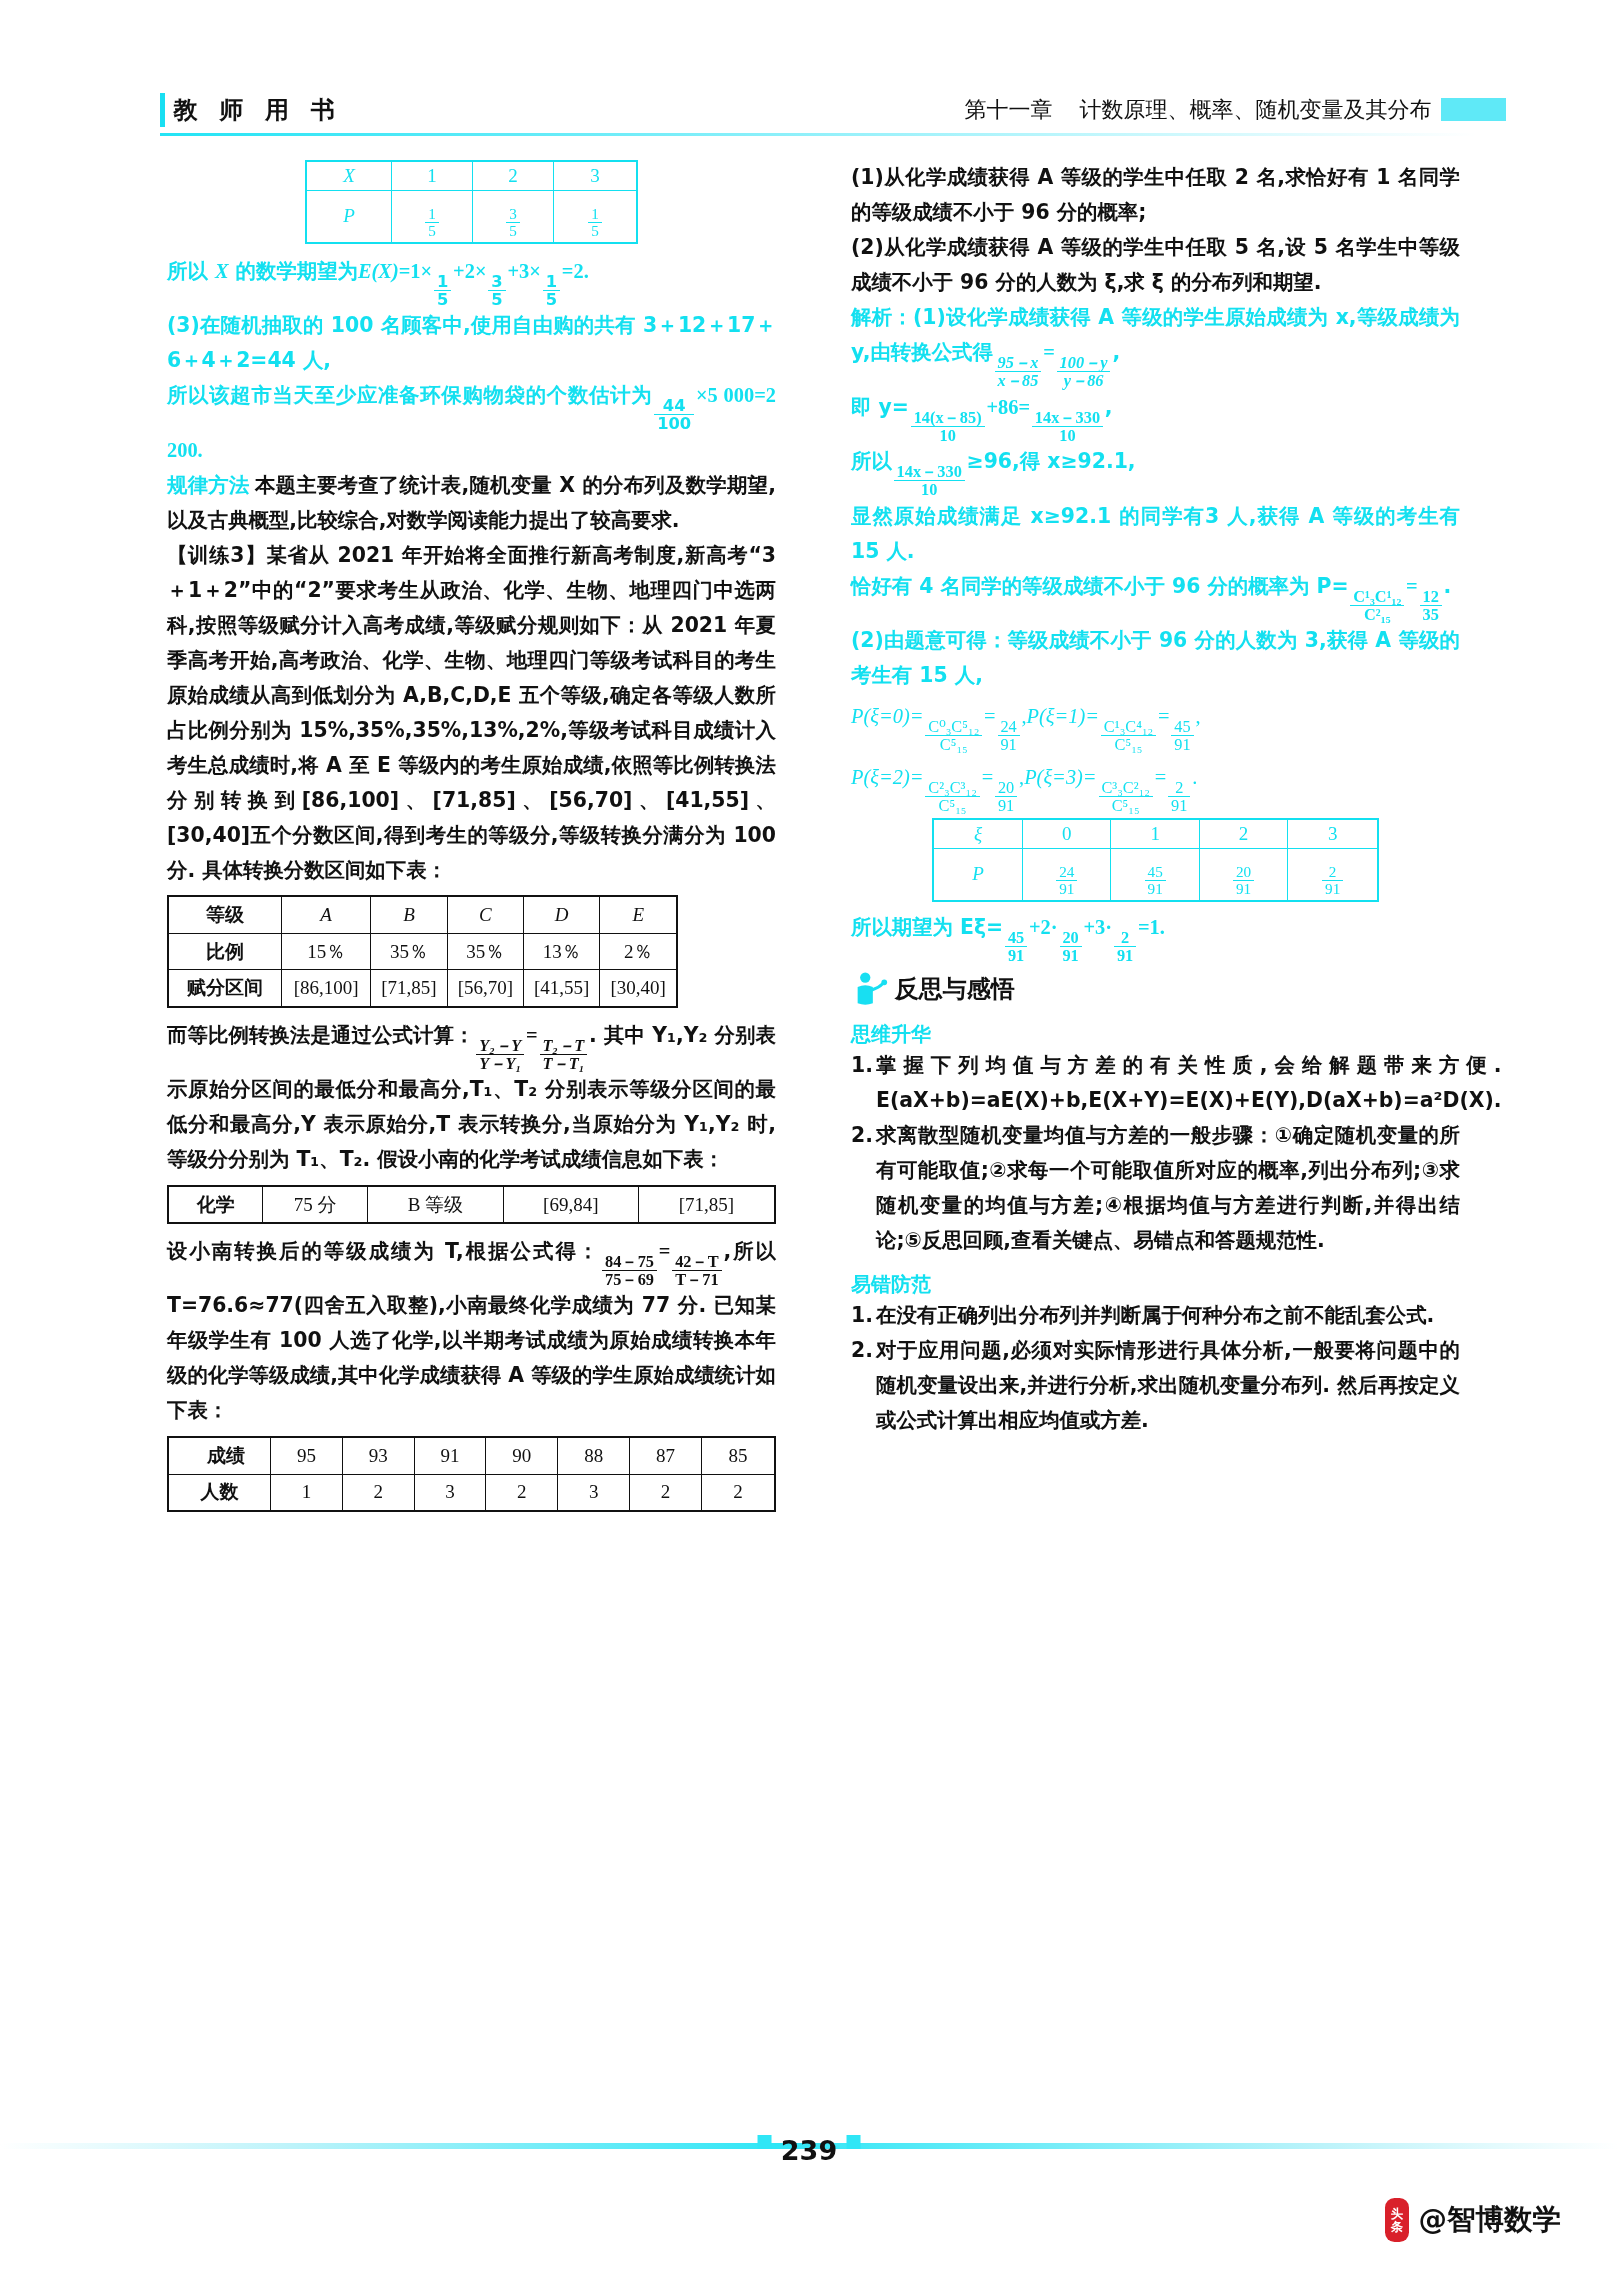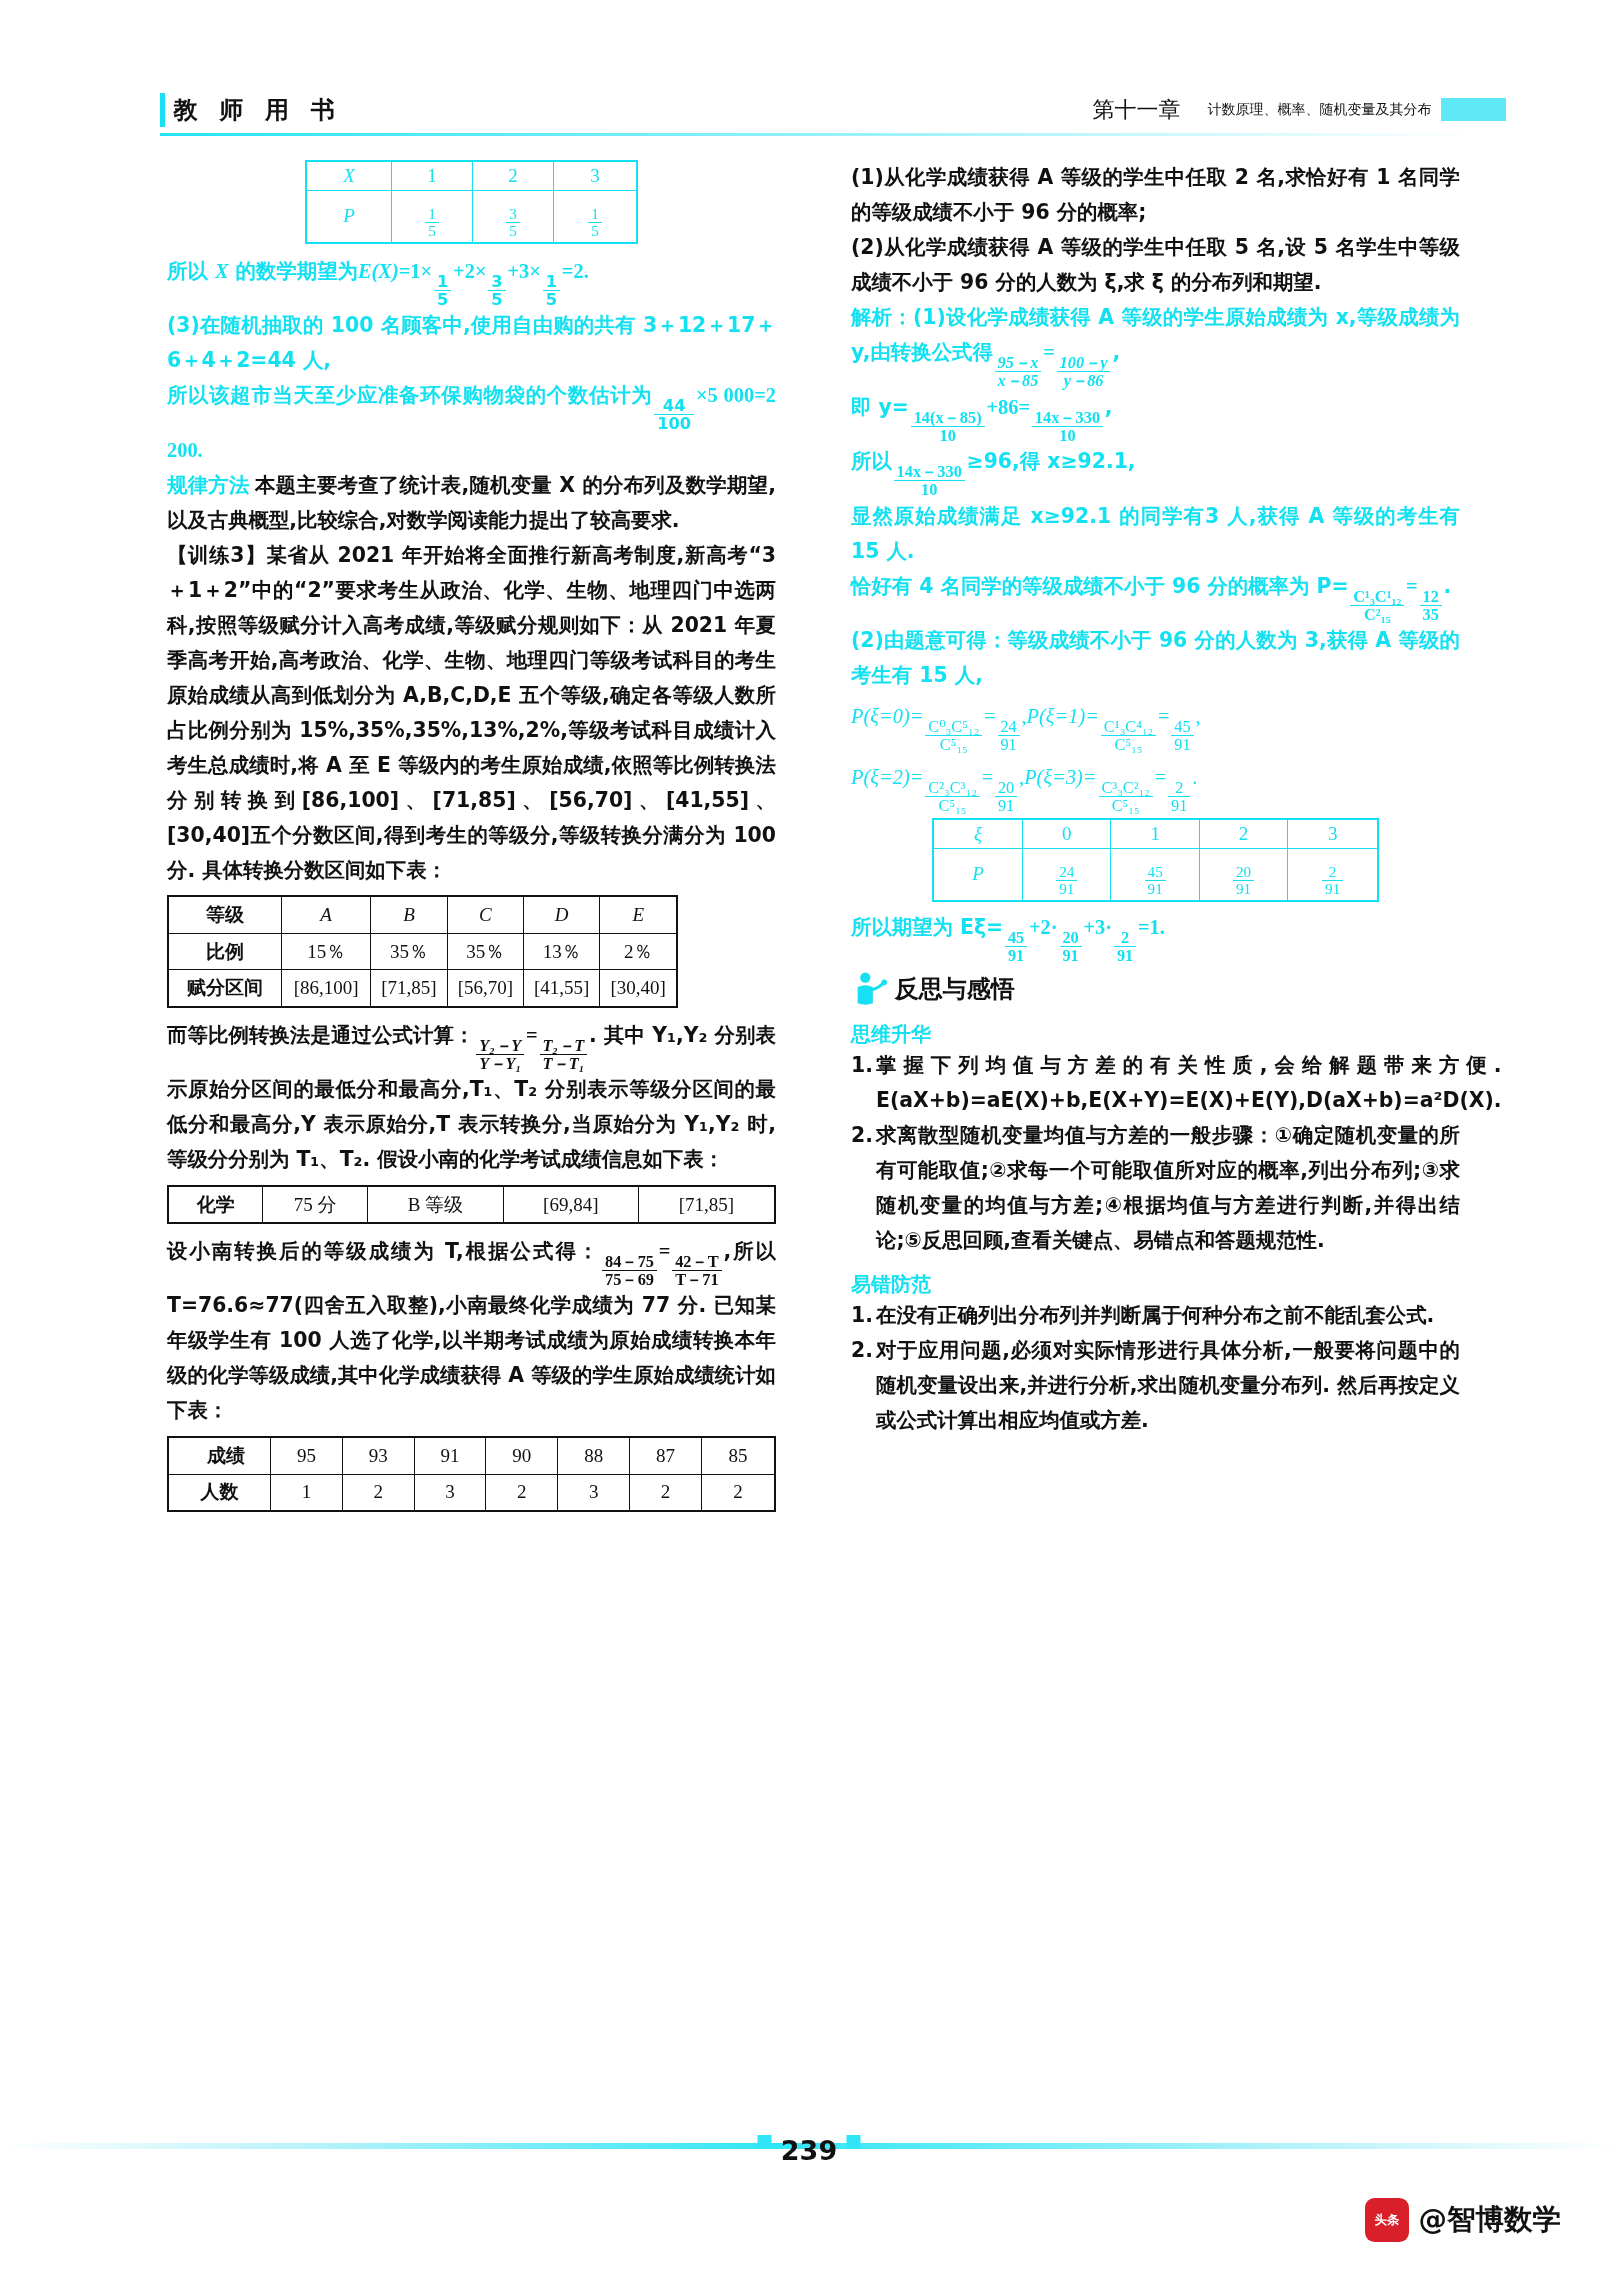--- a/index.html
+++ b/index.html
@@ -13,21 +13,21 @@
   
   .hdr{position:absolute;top:93px;left:0;width:1618px;height:44px;}
   .hdr-left{position:absolute;left:160px;top:0;display:flex;align-items:center;}
   .hdr-left .bar{width:4.8px;height:34px;background:#18dff2;margin-right:8.6px;}
   .hdr-left .txt{font-family:"DejaVu Sans","Liberation Sans",sans-serif;
         font-weight:bold;font-size:24px;letter-spacing:6.7px;color:#111;}
   .hdr-left .shade{position:absolute;left:0;top:1.9px;width:195px;height:36px;
         background:linear-gradient(90deg,rgba(220,250,253,.85),rgba(255,255,255,0));z-index:-1;}
   .hdr-right{position:absolute;right:112px;top:1.9px;display:flex;align-items:center;}
   .hdr-right .t1{font-family:"DejaVu Sans","Liberation Sans",sans-serif;font-size:22px;color:#111;}
-  .hdr-right .t2{font-family:Liberation Serif, serif;font-size:14px;color:#111;margin-left:27px;}
+  .hdr-right .t2{font-family:Liberation Serif, serif;font-size:22px;color:#111;margin-left:27px;}
   .hdr-right .chip{width:65px;height:23px;background:#5fe9f7;margin-left:9.5px;}
   .hdr-rule{position:absolute;left:160px;top:133px;width:1317px;height:2.9px;
         background:linear-gradient(90deg,#23e4f5,#9ef2fb 55%,#ffffff);}
 
   
   .col{position:absolute;top:160px;width:609px;}
   .colL{left:167px;}
   .colR{left:851px;}
   .blk{font-size:20.4px;line-height:35px;text-align:justify;}
   .cy{color:#13e0f0;}
@@ -64,21 +64,21 @@
 
   
   .foot{position:absolute;left:0;bottom:0;width:1618px;height:181px;}
   .foot-bar{position:absolute;left:0;bottom:120px;width:1618px;height:5.7px;
         background:linear-gradient(90deg,#ffffff,#bdf3fa 18%,#2fe6f6 48%,#bdf3fa 82%,#ffffff);}
   .pageno{position:absolute;left:50%;transform:translateX(-50%);bottom:103px;
         display:flex;align-items:flex-start;font-family:"DejaVu Sans","Liberation Sans",sans-serif;
         font-weight:bold;font-size:27px;color:#111;}
   .pageno .sq{width:14.3px;height:14.3px;background:#2fe6f6;margin:0 9.5px;}
   .brand{position:absolute;right:57px;bottom:27px;display:flex;align-items:center;}
-  .brand .logo{width:44px;height:44px;border-radius:9.5px;background:#d9202a;
+  .brand .logo{width:24px;height:44px;border-radius:9.5px;background:#d9202a;
         color:#fff;font-family:"DejaVu Sans","Liberation Sans",sans-serif;font-weight:bold;
         font-size:12.4px;display:flex;align-items:center;justify-content:center;line-height:1.05;
         text-align:center;margin-right:9.5px;}
   .brand .nm{font-family:"DejaVu Sans","Liberation Sans",sans-serif;font-weight:bold;
         font-size:28.5px;color:#111;}
 </style>
 </head>
 <body>
 
 <div class="page">

